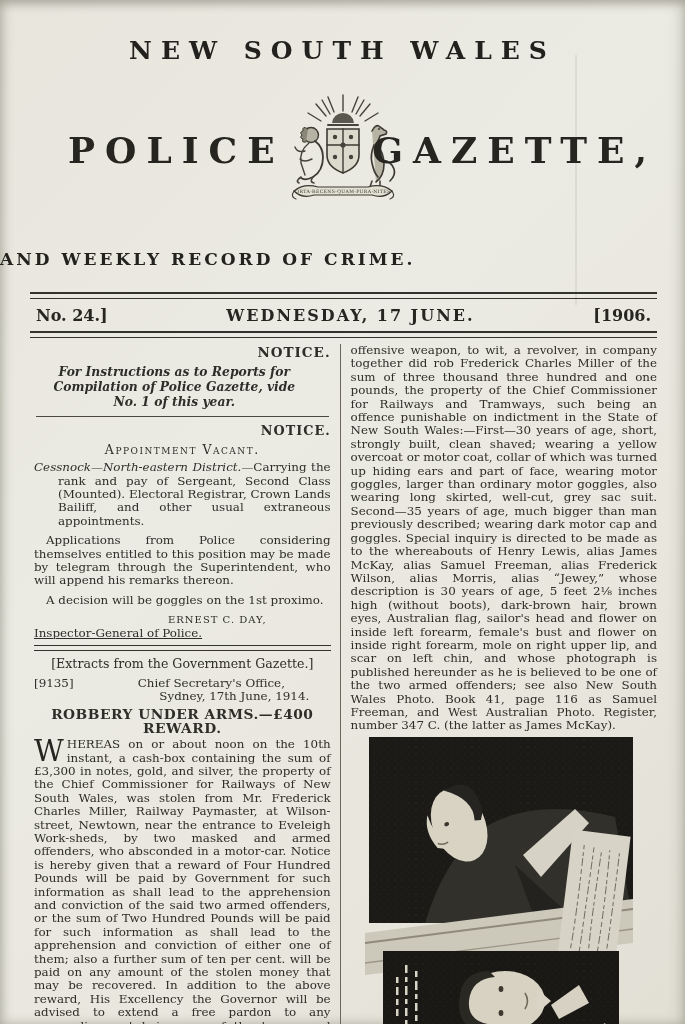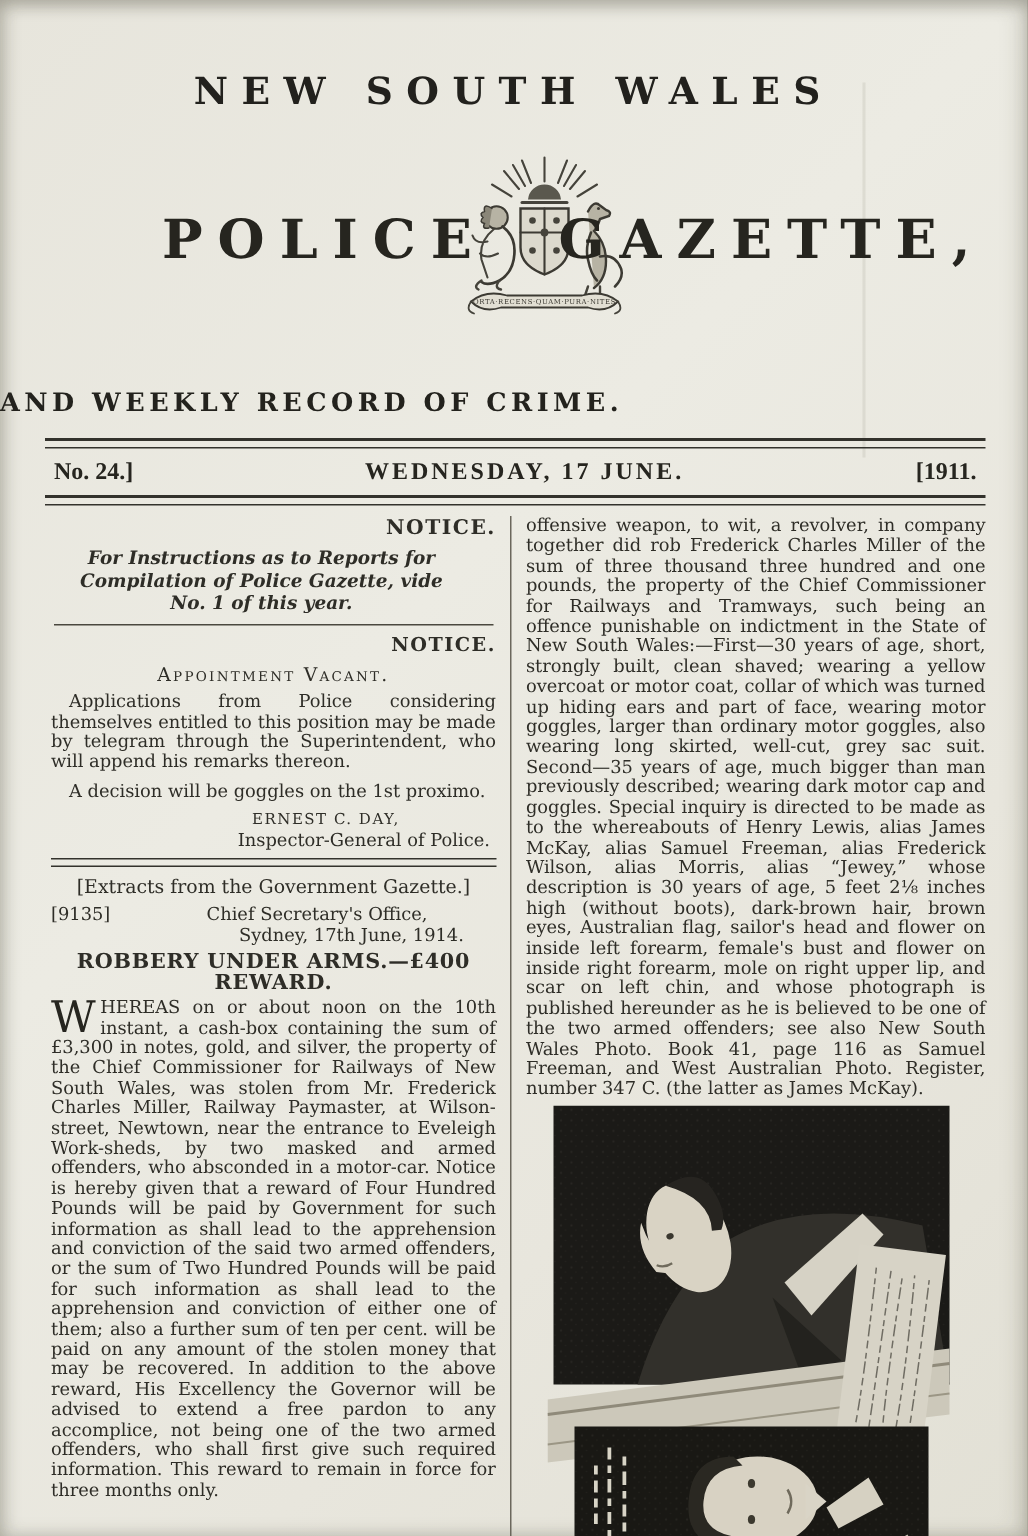--- a/index.html
+++ b/index.html
@@ -11,41 +11,41 @@
   .page{
     position:relative;width:685px;height:1024px;overflow:hidden;
     background:linear-gradient(135deg,#e7e5dc 0%,#ecebe3 40%,#e8e6dd 70%,#e2e0d5 100%);
     color:#2b2a25;
     box-shadow:inset 0 4px 10px rgba(60,55,40,.25), inset -6px 0 14px rgba(60,55,40,.12), inset 6px 0 10px rgba(60,55,40,.10);
   }
   .crease{position:absolute;left:575px;top:55px;width:2px;height:250px;background:rgba(90,85,70,.10);}
   
   .masthead{position:absolute;top:0;left:0;width:100%;}
   .region{
-    margin-top:46px;text-align:center;font-weight:bold;font-size:25px;
+    margin-top:36px;text-align:center;font-weight:bold;font-size:25px;
     letter-spacing:9px;color:#22211d;
   }
   .title-row{
     position:relative;margin-top:22px;height:140px;
-    display:flex;align-items:center;justify-content:center;margin-left:40px;
+    display:flex;align-items:center;justify-content:center;
   }
   .title-word{font-weight:bold;font-size:36px;letter-spacing:10px;color:#26251f;}
   .t-left{position:absolute;left:68px;top:42px;}
   .t-right{position:absolute;right:28px;top:42px;}
   .crest{width:150px;height:140px;}
   .subtitle{
     margin-top:22px;text-align:left;font-weight:bold;font-size:17px;
     letter-spacing:3px;color:#23221d;
   }
   
   .dateline{position:absolute;top:292px;left:30px;right:28px;}
   .rule-double{height:4px;border-top:2px solid #33322c;border-bottom:1px solid #33322c;}
   .date-row{
     display:flex;align-items:baseline;justify-content:space-between;
-    padding:7px 6px 6px 6px;font-weight:bold;font-size:16px;color:#26251f;font-family:Liberation Serif, serif;
+    padding:7px 6px 6px 6px;font-weight:bold;font-size:16px;color:#26251f;
   }
   .date-center{letter-spacing:2px;}
   
   .columns{
     position:absolute;top:344px;left:34px;right:28px;bottom:0;
     display:flex;
   }
   .col{font-size:11.9px;line-height:13.4px;text-align:justify;color:#2e2d27;}
   .col.left{width:302px;padding-right:9px;border-right:1px solid #6b675c;}
   .col.right{width:312px;padding-left:10px;}
@@ -53,21 +53,21 @@
   .notice-italic{
     font-style:italic;font-weight:bold;text-align:center;font-size:12.3px;
     margin:0 24px 7px 8px;line-height:15px;
   }
   .thin-rule{border:none;border-top:1px solid #4a483f;margin:4px 2px 7px 2px;}
   .smallcaps{font-variant:small-caps;letter-spacing:1.5px;text-align:center;font-size:12.5px;margin:1px 0 5px 0;}
   .hang{padding-left:24px;text-indent:-24px;margin:0 0 6px 0;}
   .hang .lead{font-style:italic;}
   .para{text-indent:12px;margin:0 0 6px 0;}
   .sig-name{text-align:center;font-size:10px;letter-spacing:1px;margin:3px 0 0 70px;}
-  .sig-title{text-align:right;margin:0 4px 5px 0;}
+  .sig-title{margin:0 4px 5px 0;text-decoration:underline;}
   .rule-double2{height:4px;border-top:1.5px solid #33322c;border-bottom:1px solid #33322c;margin:2px 0 6px 0;}
   .extracts{text-align:center;font-size:12.6px;margin:2px 0 6px 0;}
   .office-row{display:flex;margin-bottom:5px;}
   .office-ref{flex:0 0 58px;}
   .office-block{flex:1;text-align:center;}
   .office-block div:last-child{padding-left:46px;}
   .reward-head{font-weight:bold;font-size:13.8px;letter-spacing:.5px;text-align:center;margin:2px 0 3px 0;}
   .dropcap{
     float:left;font-size:29px;line-height:24px;font-weight:normal;
     padding:1px 3px 0 0;color:#26251f;
@@ -131,35 +131,36 @@
     </div>
 
     <div class="subtitle">AND WEEKLY RECORD OF CRIME.</div>
   </header>
 
   <div class="dateline">
     <div class="rule-double"></div>
     <div class="date-row">
       <span>No. 24.]</span>
       <span class="date-center">WEDNESDAY, 17 JUNE.</span>
-      <span>[1911.</span>
+      <span>[1906.</span>
     </div>
     <div class="rule-double"></div>
   </div>
 
   <main class="columns">
 
     <section class="col left">
       <div class="head-bold">NOTICE.</div>
       <div class="notice-italic">For Instructions as to Reports for Compilation of Police Gazette, vide No. 1 of this year.</div>
       <hr class="thin-rule">
 
       <div class="head-bold" style="font-size:12.8px">NOTICE.</div>
       <div class="smallcaps">Appointment Vacant.</div>
 
+      <p class="hang"><span class="lead">Cessnock—North-eastern District.—</span><span>Carrying the rank and pay of Sergeant, Second Class (Mounted). Electoral Registrar, Crown Lands Bailiff, and other usual extraneous appointments.</span></p>
 
       <p class="para">Applications from Police considering themselves entitled to this position may be made by telegram through the Superintendent, who will append his remarks thereon.</p>
       <p class="para">A decision will be goggles on the 1st proximo.</p>
 
       <div class="sig-name">ERNEST C. DAY,</div>
       <div class="sig-title">Inspector-General of Police.</div>
 
       <div class="rule-double2"></div>
 
       <div class="extracts">[Extracts from the Government Gazette.]</div>

